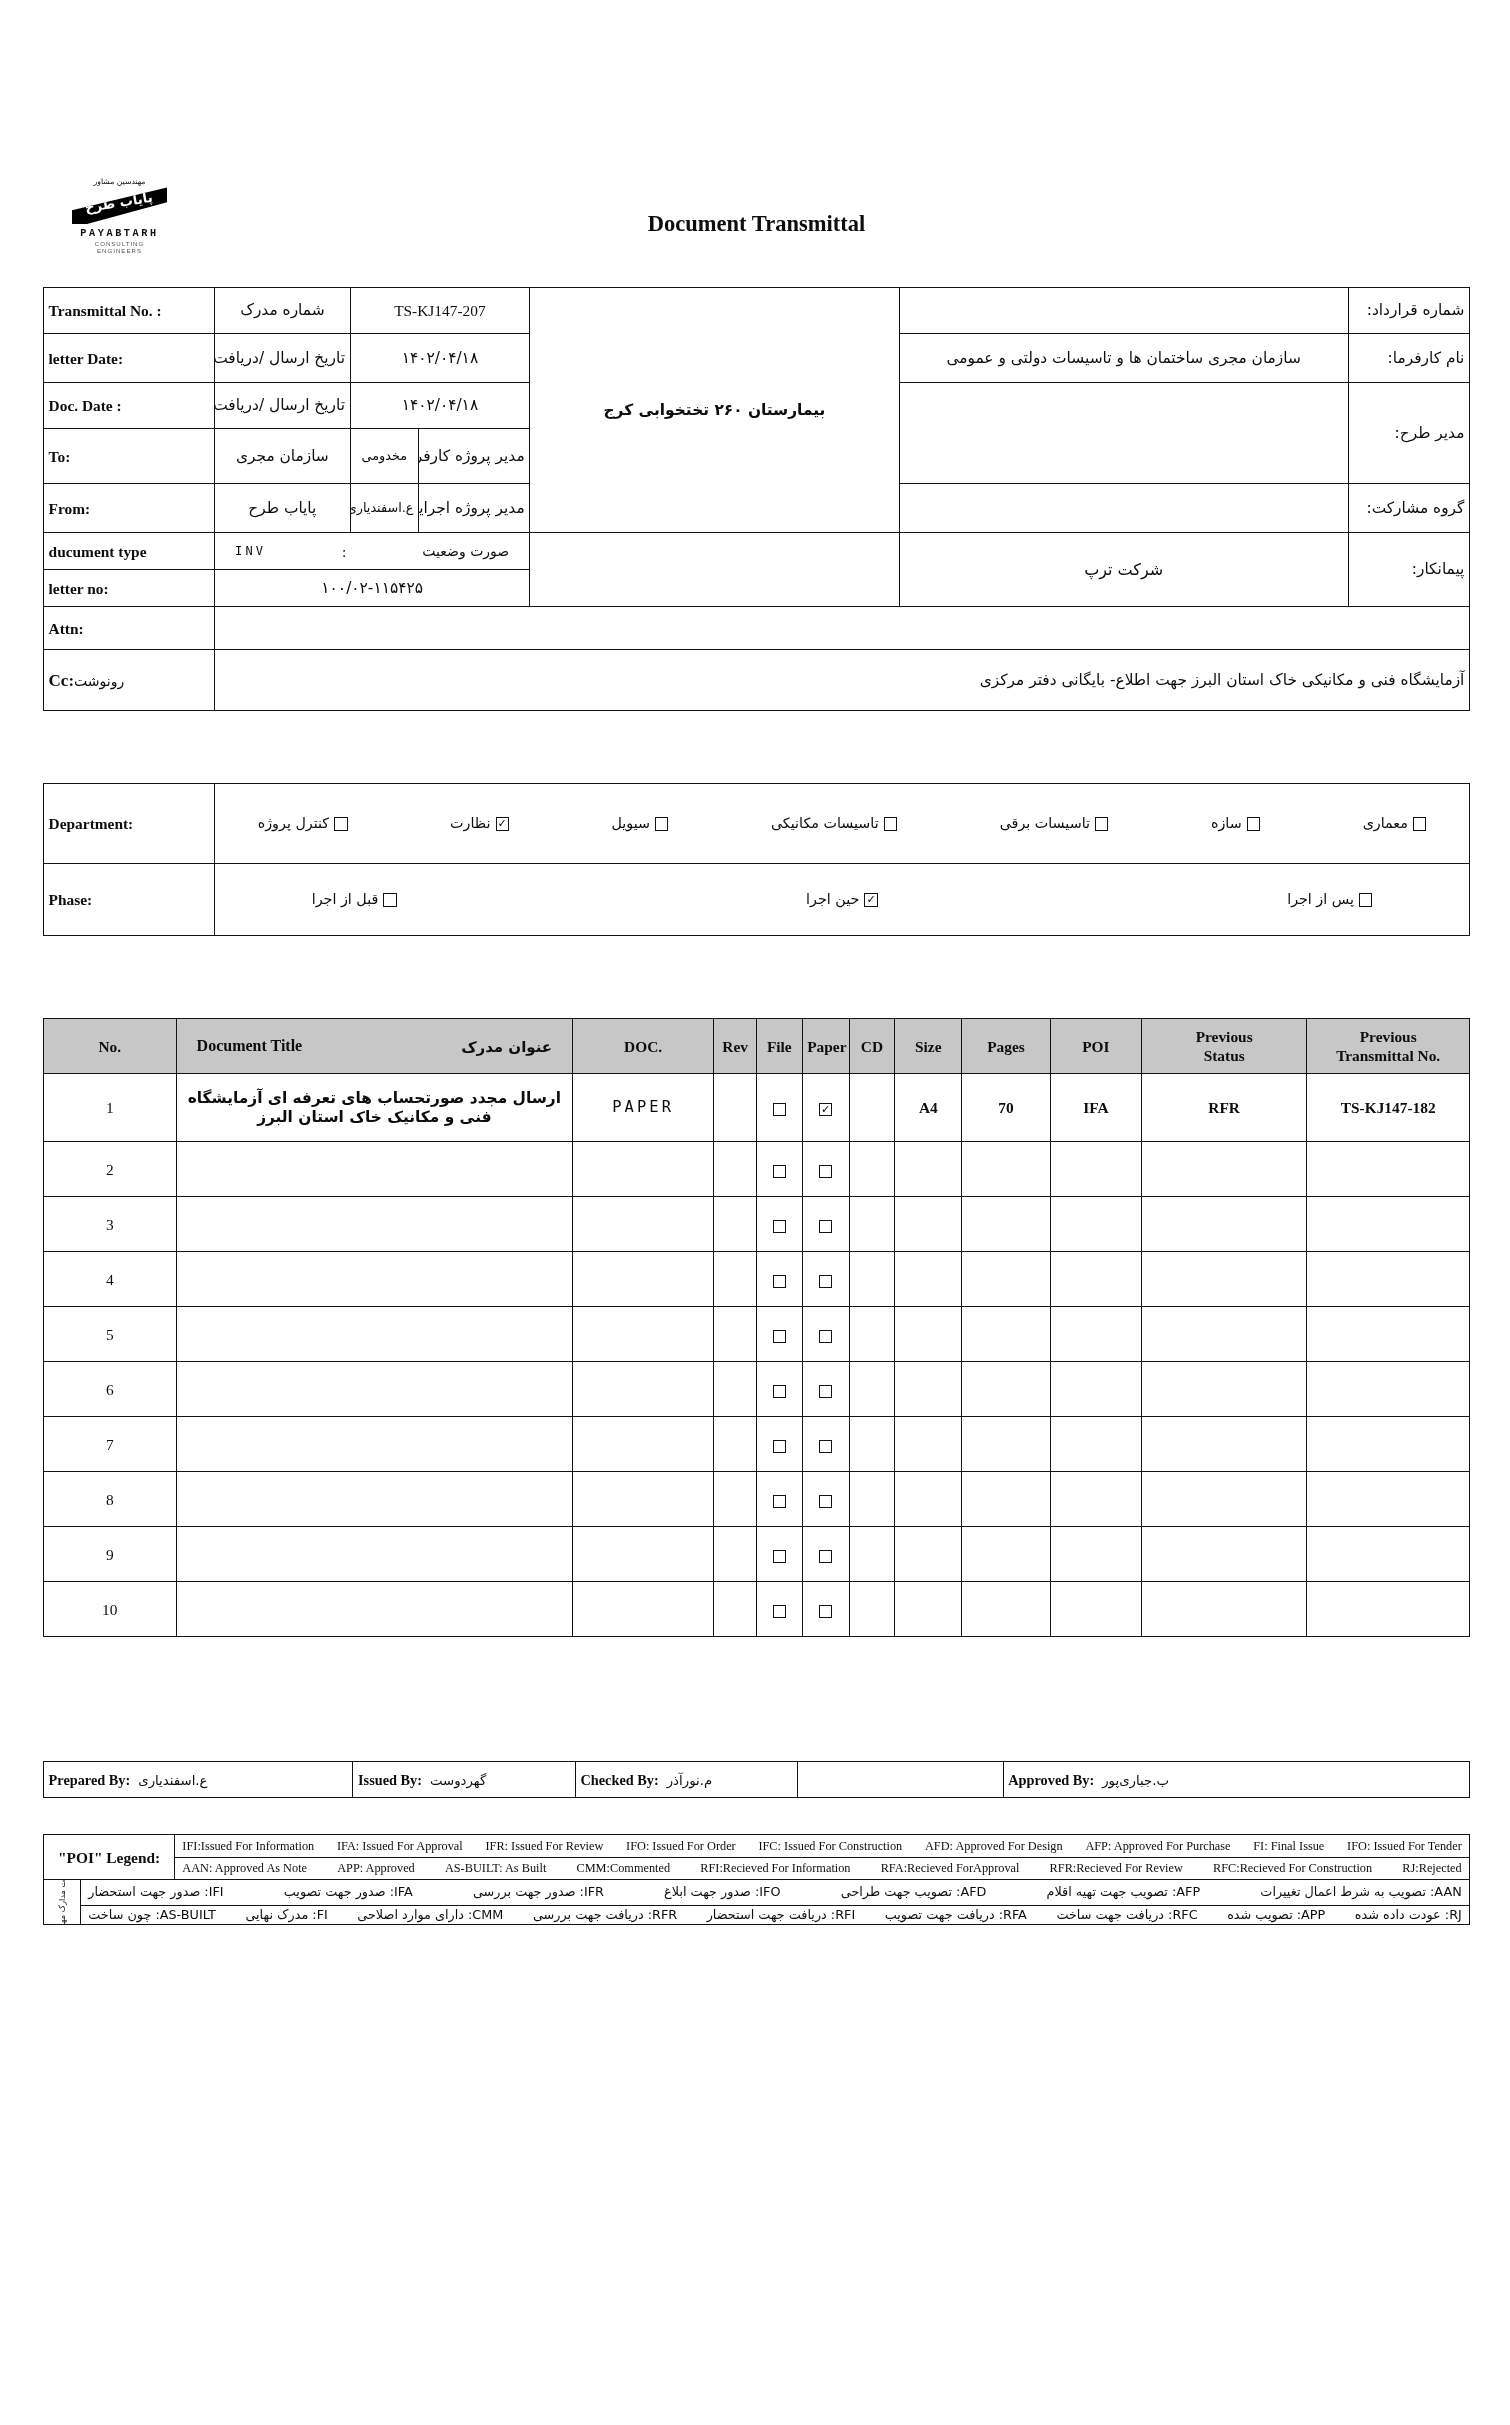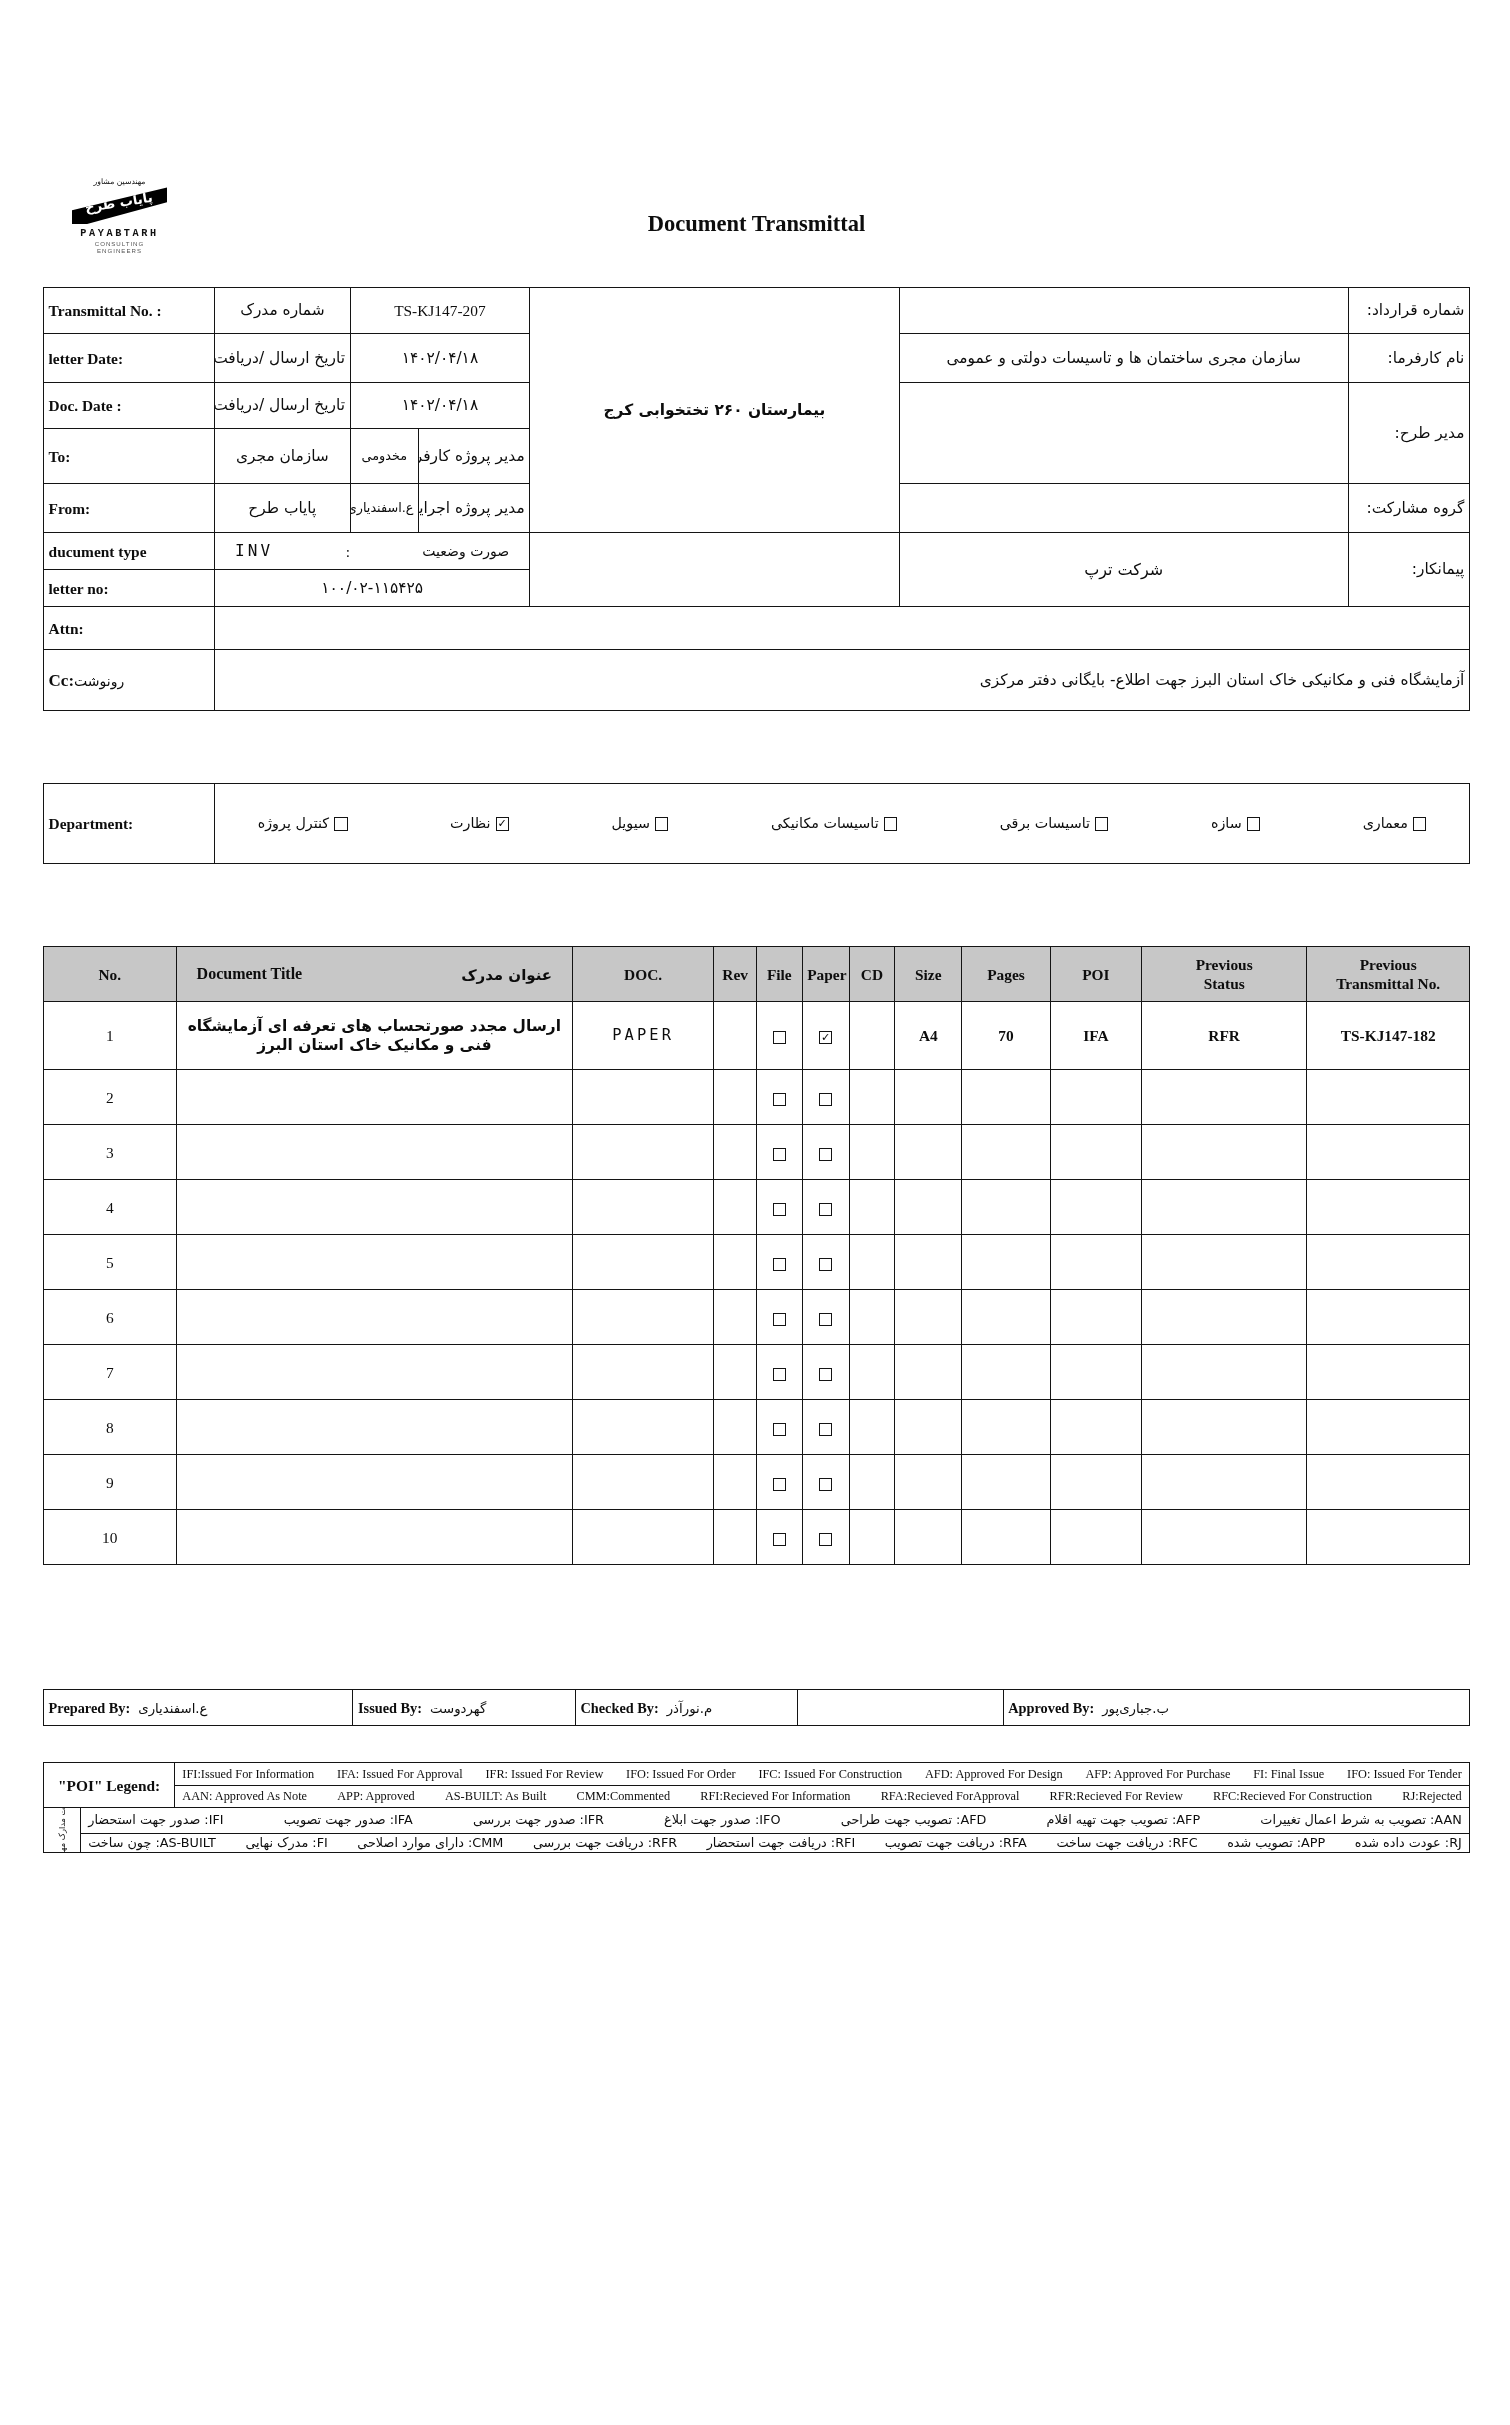--- a/index.html
+++ b/index.html
@@ -25,21 +25,21 @@
   .fa{font-family:"DejaVu Sans",sans-serif;direction:rtl}
   .fa-sm{font-size:14px;white-space:nowrap}
   .fa-num{font-family:"DejaVu Sans",sans-serif;direction:ltr;font-size:15px}
   .val{font-size:16px}
   .project{font-weight:bold;font-size:17.4px}
   .rlabel{font-size:14.3px;text-align:right;white-space:nowrap}
   .pm-label{font-size:12.8px;white-space:nowrap;text-align:center}
   .client-val{font-size:14px;text-align:center;white-space:nowrap}
   .cc-val{font-size:15px;text-align:right;padding-right:169px}
   .mixed-flex{display:flex;justify-content:space-between;align-items:center;padding:0 15.4px}
-  .mono{font-family:"DejaVu Sans Mono",monospace;letter-spacing:3.1px;font-size:16px}
+  .mono{font-family:"DejaVu Sans Mono",monospace;letter-spacing:3.1px;font-size:12px}
 
   
   .cb{display:inline-block;width:13.3px;height:13.3px;border:1.3px solid #141414;font-family:"DejaVu Sans",sans-serif;font-size:11.3px;line-height:11.8px;text-align:center;vertical-align:middle;background:#fff;flex:none}
   .check-row{display:flex;justify-content:space-between;align-items:center;padding:0 38px}
   .check-row.phase{padding:0 92px}
   .check-item{display:flex;align-items:center;gap:5.1px}
   .check-item .fa{font-size:14.3px;white-space:nowrap}
 
   .class-table{margin-top:72px}
   .discipline-val{text-align:center;font-size:17px}
@@ -195,20 +195,39 @@
           <span class="check-item">
             <span class="fa">تاسیسات برقی</span>
             <span class="cb"></span>
           </span>
           <span class="check-item">
             <span class="fa">سازه</span>
             <span class="cb"></span>
           </span>
           <span class="check-item">
             <span class="fa">معماری</span>
+            <span class="cb"></span>
+          </span>
+        </div>
+      </td>
+    </tr>
+    <tr style="height:72px">
+      <td class="en-label">Phase:</td>
+      <td>
+        <div class="check-row phase">
+          <span class="check-item">
+            <span class="fa">قبل از اجرا</span>
+            <span class="cb"></span>
+          </span>
+          <span class="check-item">
+            <span class="fa">حین اجرا</span>
+            <span class="cb">✓</span>
+          </span>
+          <span class="check-item">
+            <span class="fa">پس از اجرا</span>
             <span class="cb"></span>
           </span>
         </div>
       </td>
     </tr>
   </tbody>
     </table>
 
   <table class="tbl doc-table">
     <colgroup>

